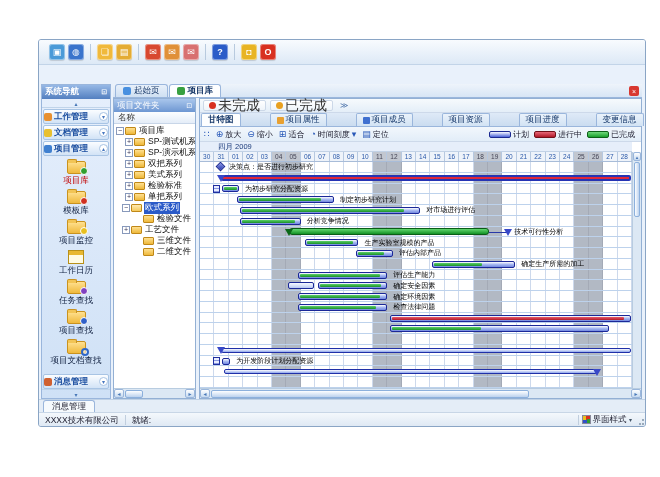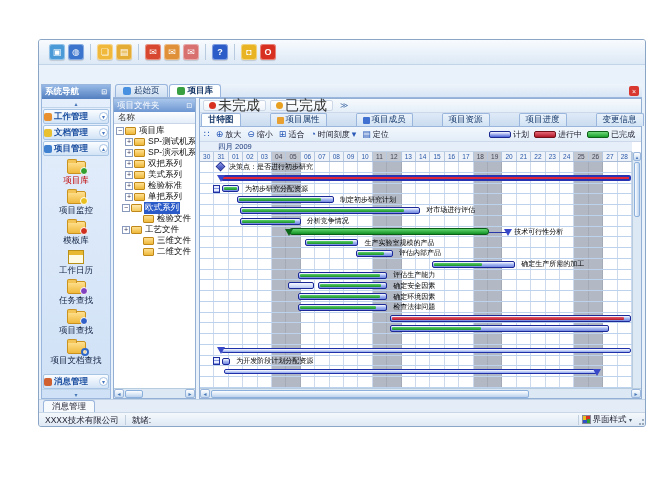--- a/index.html
+++ b/index.html
@@ -198,29 +198,29 @@
           </div></div>
       <div class="sb-items" id="sb-items">
           <div class="sb-item sel">
             <div class="fold">
               <div class="badge" style="background: rgb(48, 160, 48);"></div>
             </div>
             <div class="sb-label">项目库</div>
           </div>
           <div class="sb-item">
             <div class="fold">
-              <div class="badge" style="background: rgb(232, 192, 32);"></div>
-            </div>
-            <div class="sb-label">项目监控</div>
+              <div class="badge" style="background: rgb(208, 48, 32);"></div>
+            </div>
+            <div class="sb-label">模板库</div>
           </div>
           <div class="sb-item">
             <div class="fold">
-              <div class="badge" style="background: rgb(208, 48, 32);"></div>
-            </div>
-            <div class="sb-label">模板库</div>
+              <div class="badge" style="background: rgb(232, 192, 32);"></div>
+            </div>
+            <div class="sb-label">项目监控</div>
           </div>
           <div class="sb-item">
             <div class="calic"></div>
             <div class="sb-label">工作日历</div>
           </div>
           <div class="sb-item">
             <div class="fold">
               <div class="badge" style="background: rgb(128, 64, 192);"></div>
             </div>
             <div class="sb-label">任务查找</div>

